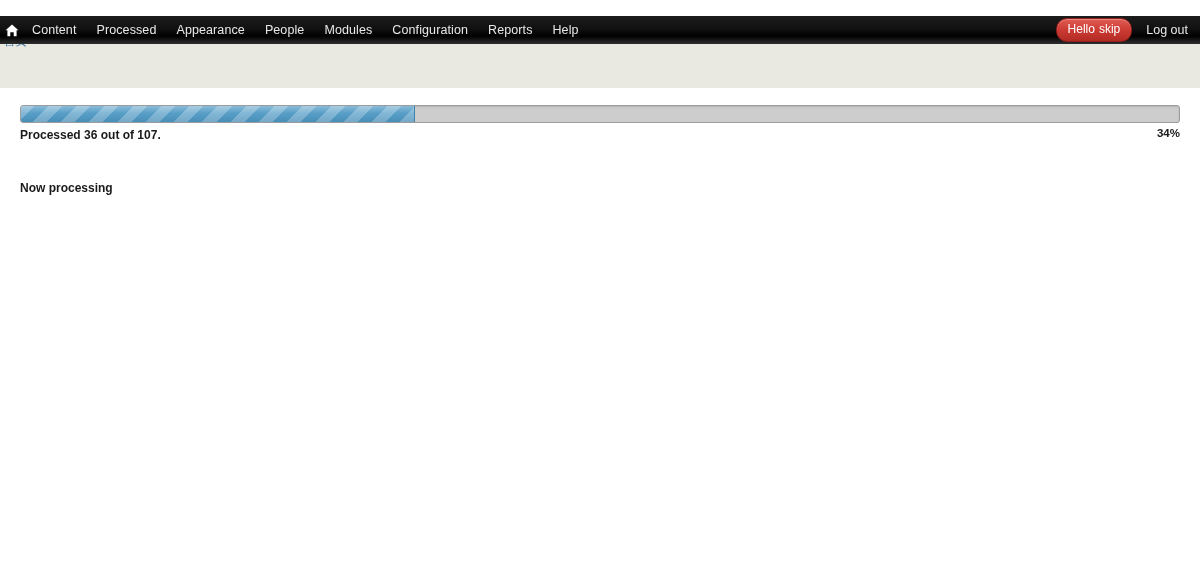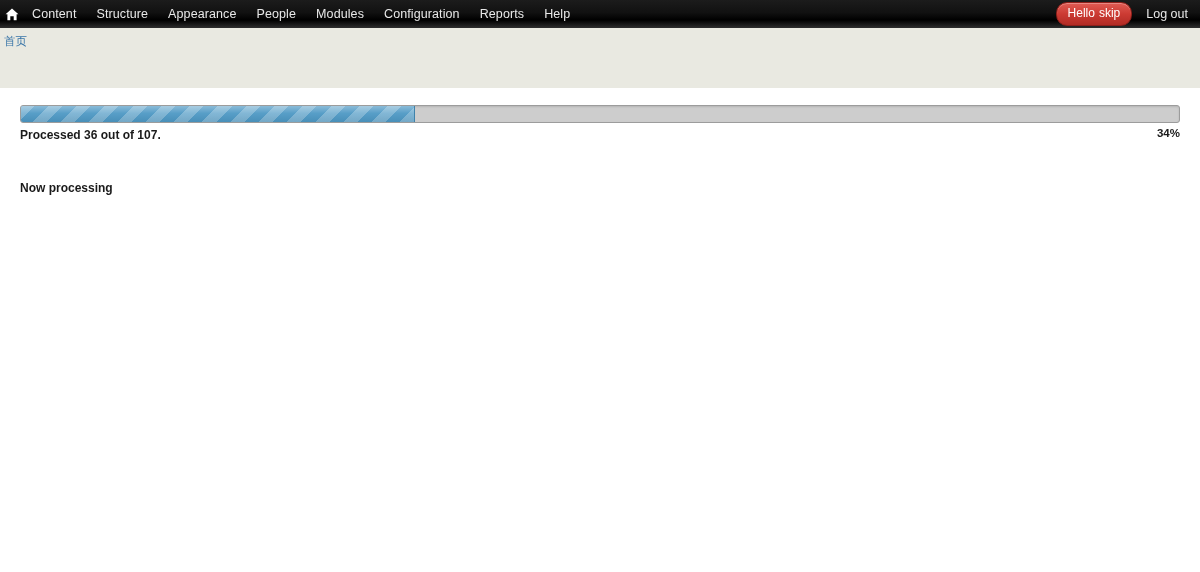--- a/index.html
+++ b/index.html
@@ -11,21 +11,21 @@
     height: 572px;
     background: #ffffff;
     font-family: "Liberation Sans", "DejaVu Sans", sans-serif;
     overflow: hidden;
     position: relative;
   }
 
   
   #admin-toolbar {
     position: absolute;
-    top: 0; left: 0;
+    top: 16px; left: 0;
     width: 1200px;
     height: 28px;
     background: linear-gradient(to bottom, #1c1c1c 0%, #111111 45%, #000000 72%, #2e2e2e 100%);
     display: flex;
     align-items: center;
     box-sizing: border-box;
     z-index: 10;
   }
   #toolbar-left {
     display: flex;
@@ -199,21 +199,21 @@
 
     <a class="home-icon-wrap" href="#">
       <span>
         <svg width="14" height="13" viewBox="0 0 14 13" xmlns="http://www.w3.org/2000/svg">
           <path d="M7 0.6 L0.6 6.2 L2.4 6.2 L2.4 12.3 L5.3 12.3 L5.3 8.3 L8.7 8.3 L8.7 12.3 L11.6 12.3 L11.6 6.2 L13.4 6.2 Z" fill="#ffffff"></path>
         </svg>
       </span>
     </a>
 
     <a class="menu-link" href="#">Content</a>
-    <a class="menu-link" href="#">Structure</a>
+    <a class="menu-link" href="#">Processed</a>
     <a class="menu-link" href="#">Appearance</a>
     <a class="menu-link" href="#">People</a>
     <a class="menu-link" href="#">Modules</a>
     <a class="menu-link" href="#">Configuration</a>
     <a class="menu-link" href="#">Reports</a>
     <a class="menu-link" href="#">Help</a>
   </div>
 
   <div id="toolbar-right">
     <span id="user-badge">

